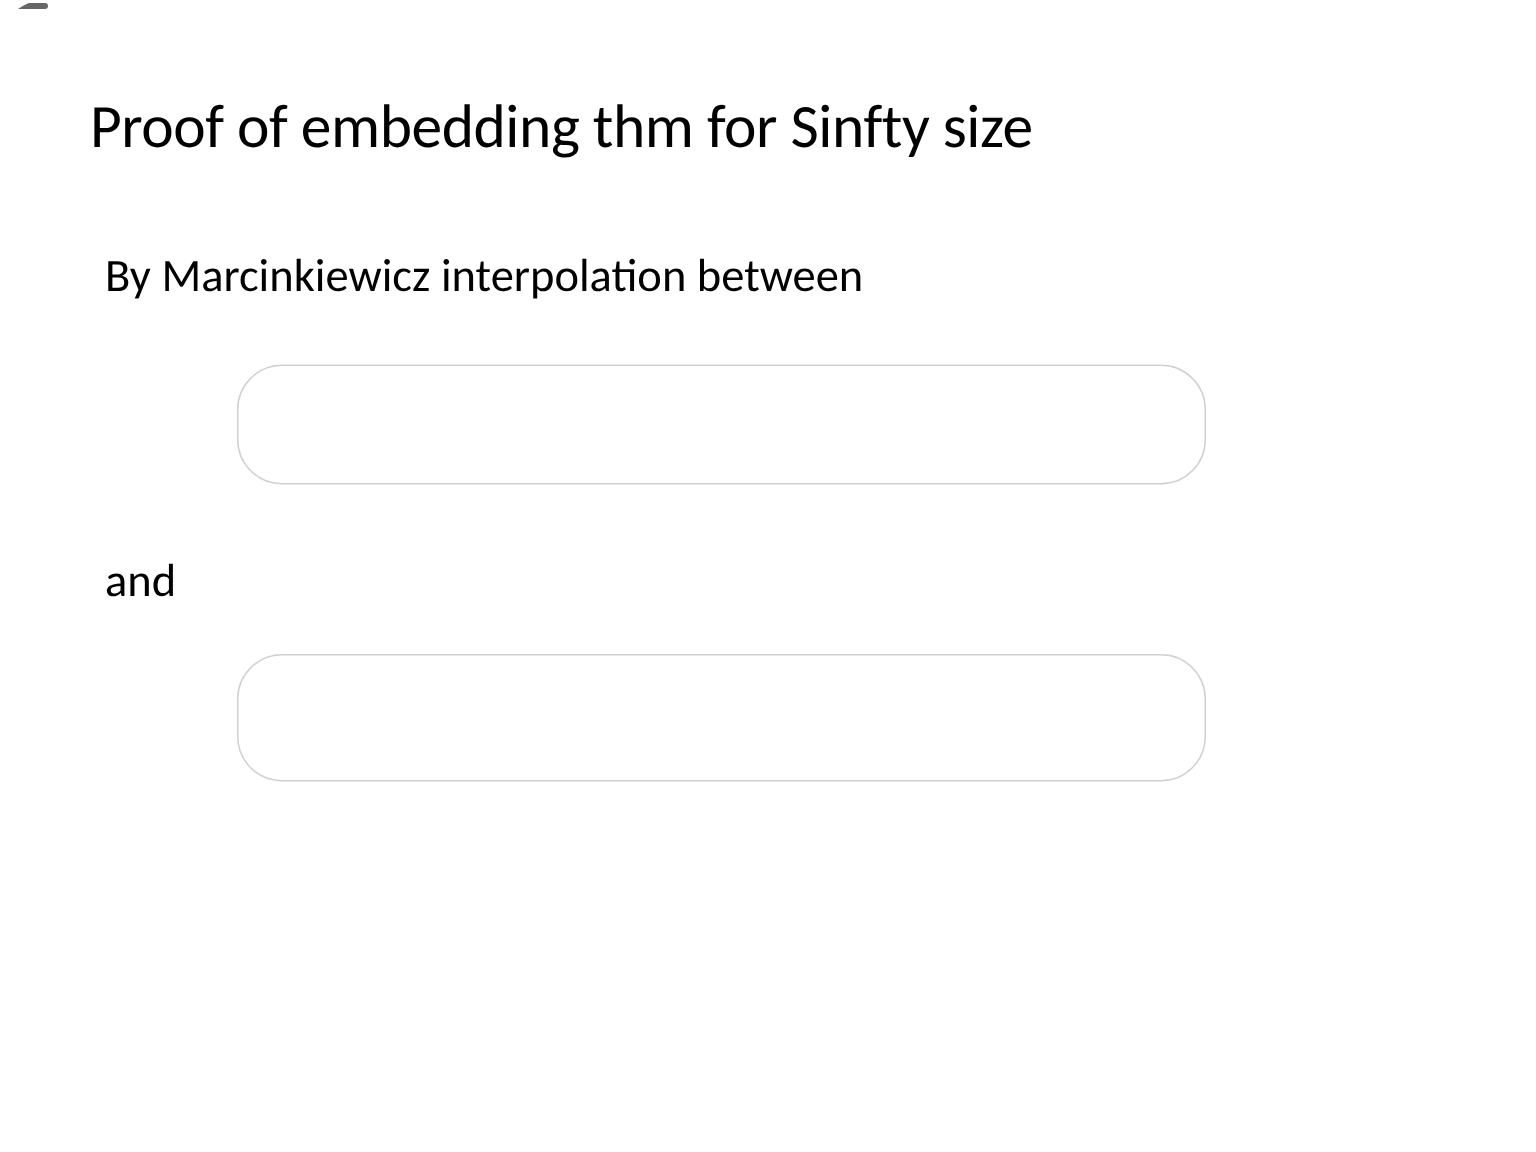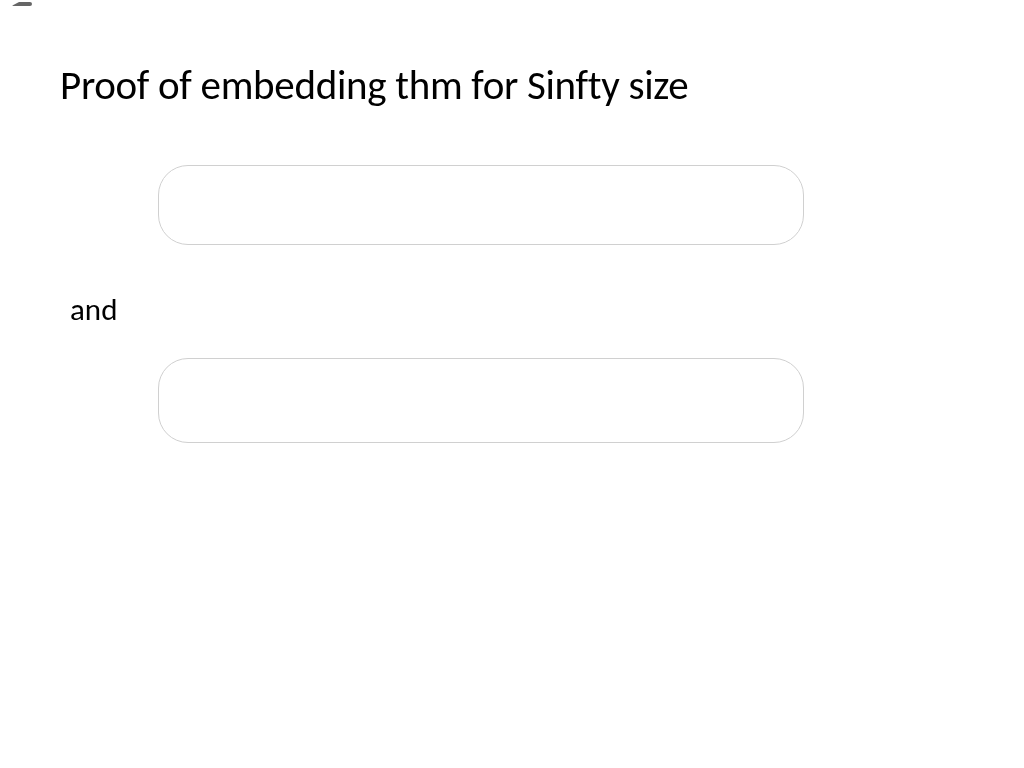--- a/index.html
+++ b/index.html
@@ -56,16 +56,17 @@
       height: 85px;
     }
   </style>
 </head>
 <body>
 
 <div class="top-left-mark"></div>
 
 <div class="slide">
   <h1 class="title">Proof of embedding thm for Sinfty size</h1>
+  <p class="body-text">By Marcinkiewicz interpolation between</p>
   <div class="equation-box"></div>
   <p class="body-text and">and</p>
   <div class="equation-box second"></div>
 </div>
 
 </body></html>

